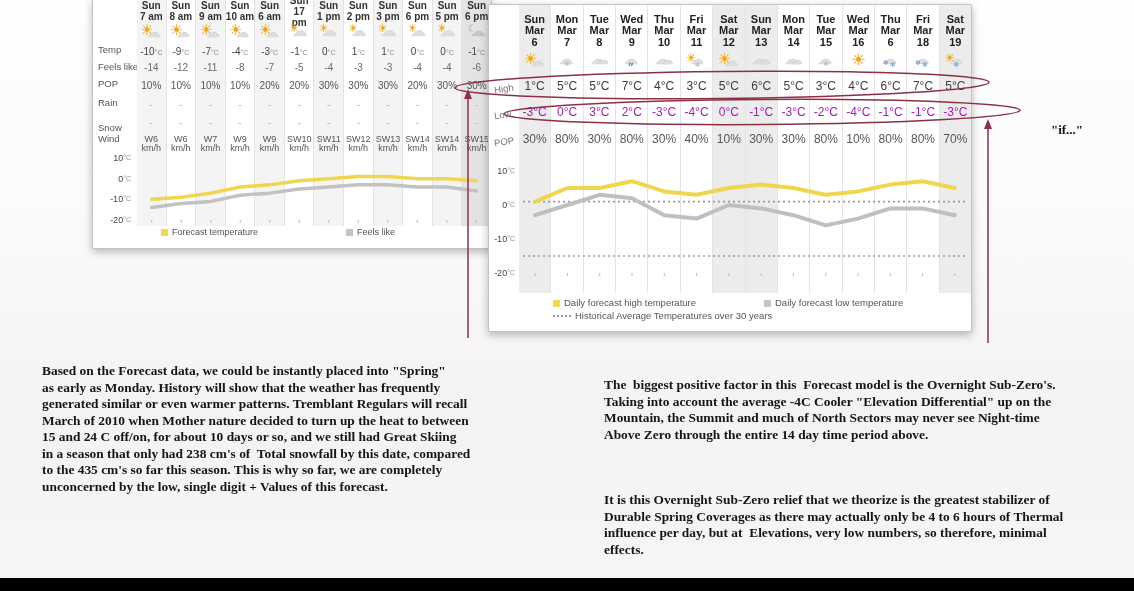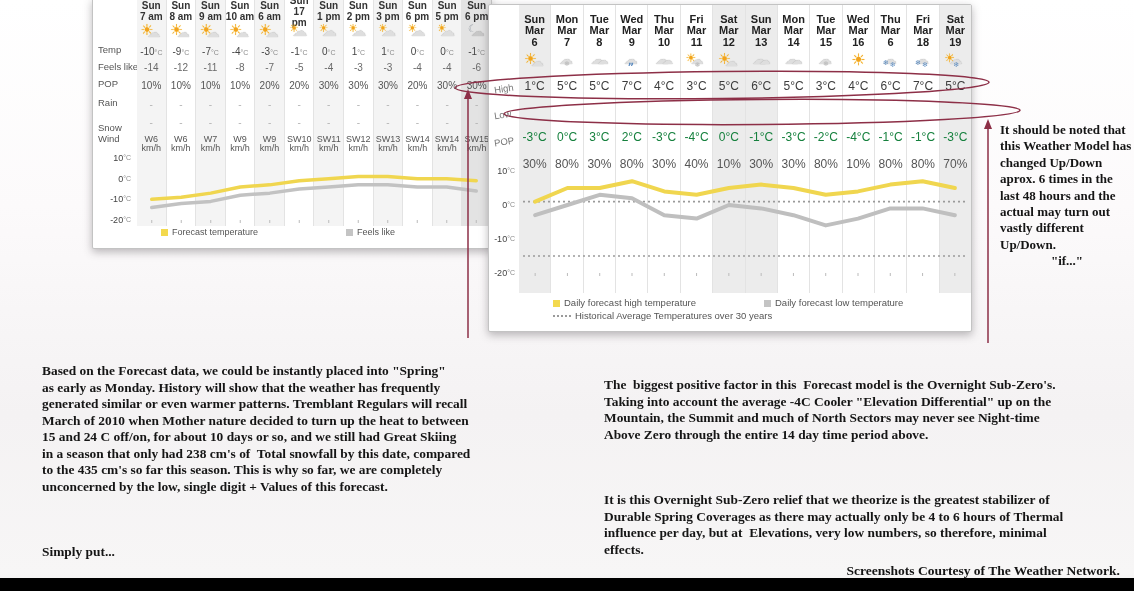--- a/index.html
+++ b/index.html
@@ -39,21 +39,21 @@
   .h-icon{height:20px;}
   .h-temp{height:18px;font-size:10px;color:#454545;}
   .h-feels{height:15px;font-size:10px;color:#6a6a6a;}
   .h-pop{height:20px;font-size:10px;color:#555;}
   .h-rain,.h-snow{height:18px;font-size:10px;color:#b5b5b5;}
   .h-wind{height:26px;flex-direction:column;font-size:9px;color:#555;line-height:9px;}
   
   .d-header{height:44px;flex-direction:column;font-size:11px;font-weight:bold;color:#222;line-height:11.5px;padding-top:8px;}
   .d-icon{height:24px;}
   .d-high{height:26px;font-size:12px;color:#3d3d3d;}
-  .d-low{height:26px;font-size:12px;color:#15803d;margin-top:25px;}
+  .d-low{height:26px;font-size:12px;color:#a21caf;}
   .d-pop{height:28px;font-size:12px;color:#555;}
   sup.deg{font-size:7px;vertical-align:top;position:relative;top:1px;color:#8a8a8a;}
   
   .rlabel{position:absolute;left:5px;font-size:9.5px;color:#555;}
   .daily .rlabel{color:#777;transform:rotate(-9deg);}
   .ytick{position:absolute;text-align:right;font-size:9px;color:#444;}
   .hourly .ytick{width:38px;left:0;}
   .daily .ytick{width:26px;left:0;}
   
   .icon-wrap{position:relative;display:inline-block;width:22px;height:18px;
@@ -642,44 +642,41 @@
   <svg class="overlay" width="1134" height="591">
     <ellipse cx="722" cy="85" rx="267" ry="13.5" transform="rotate(-0.6 722 85)" fill="none" stroke="#8d2f47" stroke-width="1.5"></ellipse>
     <ellipse cx="762" cy="112" rx="258" ry="12.5" transform="rotate(-0.4 762 112)" fill="none" stroke="#8d2f47" stroke-width="1.5"></ellipse>
     <line x1="468" y1="338" x2="468" y2="97" stroke="#8d2f47" stroke-width="1.5"></line>
     <polygon points="468,89 464,99 472,99" fill="#8d2f47"></polygon>
     <line x1="988" y1="343" x2="988" y2="127" stroke="#8d2f47" stroke-width="1.5"></line>
     <polygon points="988,119 984,129 992,129" fill="#8d2f47"></polygon>
   </svg>
 
   <div class="note">
-    <div>It should be noted that this Weather Model has changed Up/Down aprox. 6 times in the last 48 hours and the actual may turn out vastly different Up/Down.</div>
     <div class="tail">"if..."</div>
   </div>
 
   <div class="textblock tb-left">
     <div class="para">Based on the Forecast data, we could be instantly placed into "Spring"
 as early as Monday. History will show that the weather has frequently
 generated similar or even warmer patterns. Tremblant Regulars will recall
 March of 2010 when Mother nature decided to turn up the heat to between
 15 and 24 C off/on, for about 10 days or so, and we still had Great Skiing
 in a season that only had 238 cm's of  Total snowfall by this date, compared
 to the 435 cm's so far this season. This is why so far, we are completely
 unconcerned by the low, single digit + Values of this forecast.</div>
-    <div class="para" style="margin-bottom:0">Simply put...</div>
     
   </div>
 
   <div class="textblock tb-right">
     <div class="para">The  biggest positive factor in this  Forecast model is the Overnight Sub-Zero's.
 Taking into account the average -4C Cooler "Elevation Differential" up on the
 Mountain, the Summit and much of North Sectors may never see Night-time
 Above Zero through the entire 14 day time period above.</div>
     <div class="para">It is this Overnight Sub-Zero relief that we theorize is the greatest stabilizer of
 Durable Spring Coverages as there may actually only be 4 to 6 hours of Thermal
 influence per day, but at  Elevations, very low numbers, so therefore, minimal
 effects.</div>
     
   </div>
 
-  <div class="courtesy">Screenshots Courtesy of The Weather Network.</div>
   <div class="bottom-bar"></div>
 </div>
 
 </body></html>

